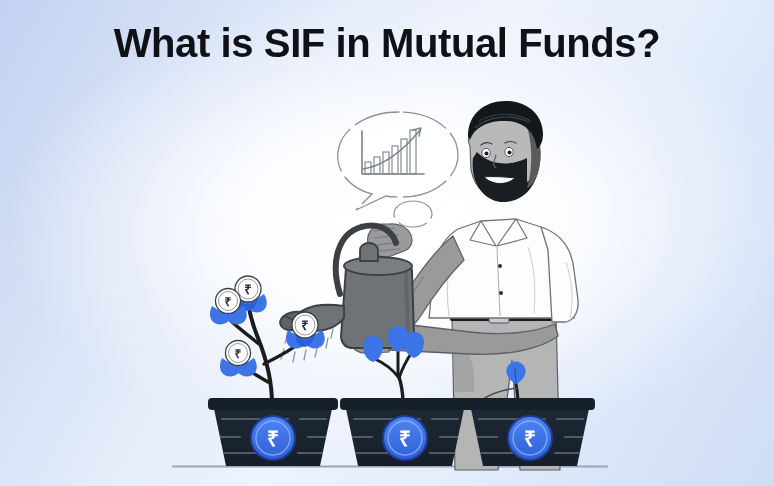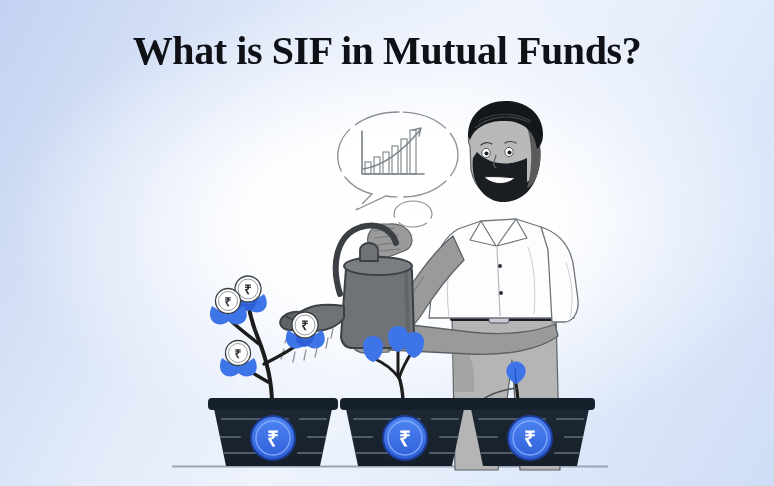--- a/index.html
+++ b/index.html
@@ -24,27 +24,27 @@
   
   .title-wrap {
     position: absolute;
     top: 22px;
     left: 0;
     width: 100%;
     text-align: center;
     z-index: 40;
   }
   .title {
-    margin: 8px;
+    margin: 0;
     font-size: 40px;
     line-height: 1.05;
     font-weight: 700;
     letter-spacing: -0.4px;
     color: #0f1116;
-    font-family: Liberation Serif, serif;
+    font-family: Liberation Sans, sans-serif;
   }
 
   
   .stage {
     position: absolute;
     inset: 0;
     z-index: 10;
   }
   .stage svg { display: block; width: 774px; height: 486px; }
 </style>

